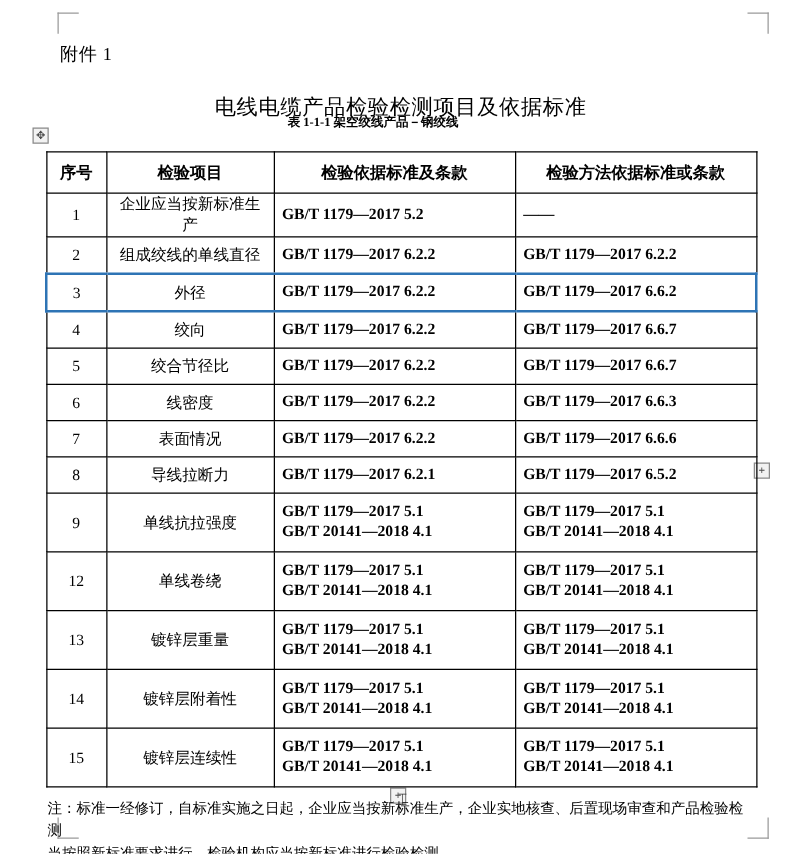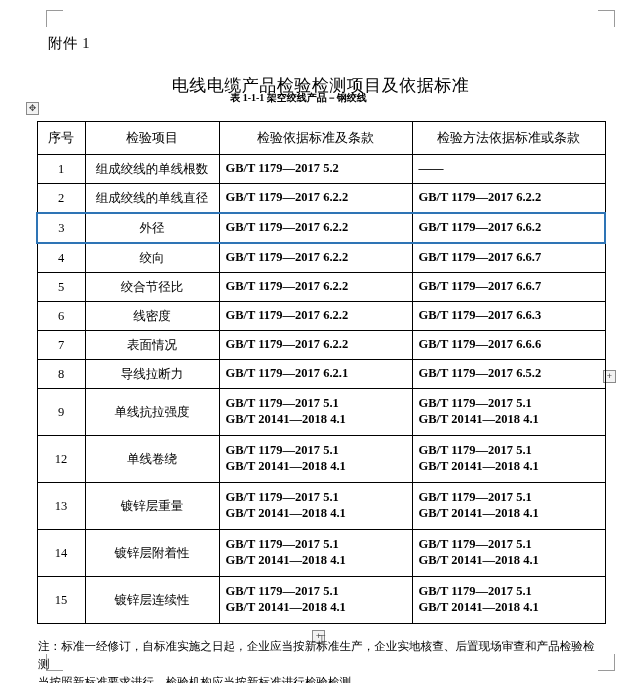--- a/index.html
+++ b/index.html
@@ -93,21 +93,21 @@
     table-layout: fixed;
   }
   table.main th, table.main td {
     border: 1px solid #000000;
     padding: 0 6px;
     vertical-align: middle;
     font-size: 12.5px;
   }
   table.main thead th {
     height: 32px;
-    font-weight: normal;
+    font-weight: bold;
     font-size: 13px;
   }
   .col-no { width: 48px; }
   .col-item { width: 134px; }
   .col-std { width: 193px; }
   .col-method { width: 193px; }
 
   td.c-no {
     text-align: center;
     font-family: "Liberation Serif", serif;
@@ -187,21 +187,21 @@
       <tr>
         <th>序号</th>
         <th>检验项目</th>
         <th>检验依据标准及条款</th>
         <th>检验方法依据标准或条款</th>
       </tr>
     </thead>
     <tbody id="table-body">
         <tr class="r1">
           <td class="c-no">1</td>
-          <td class="c-item">组成绞线的单线根数</td>
+          <td class="c-item">企业应当按新标准生产</td>
           <td class="c-std">GB/T 1179—2017 5.2</td>
           <td class="c-method">——</td>
         </tr>
         <tr class="r1">
           <td class="c-no">2</td>
           <td class="c-item">组成绞线的单线直径</td>
           <td class="c-std">GB/T 1179—2017 6.2.2</td>
           <td class="c-method">GB/T 1179—2017 6.2.2</td>
         </tr>
         <tr class="r1 highlight">

